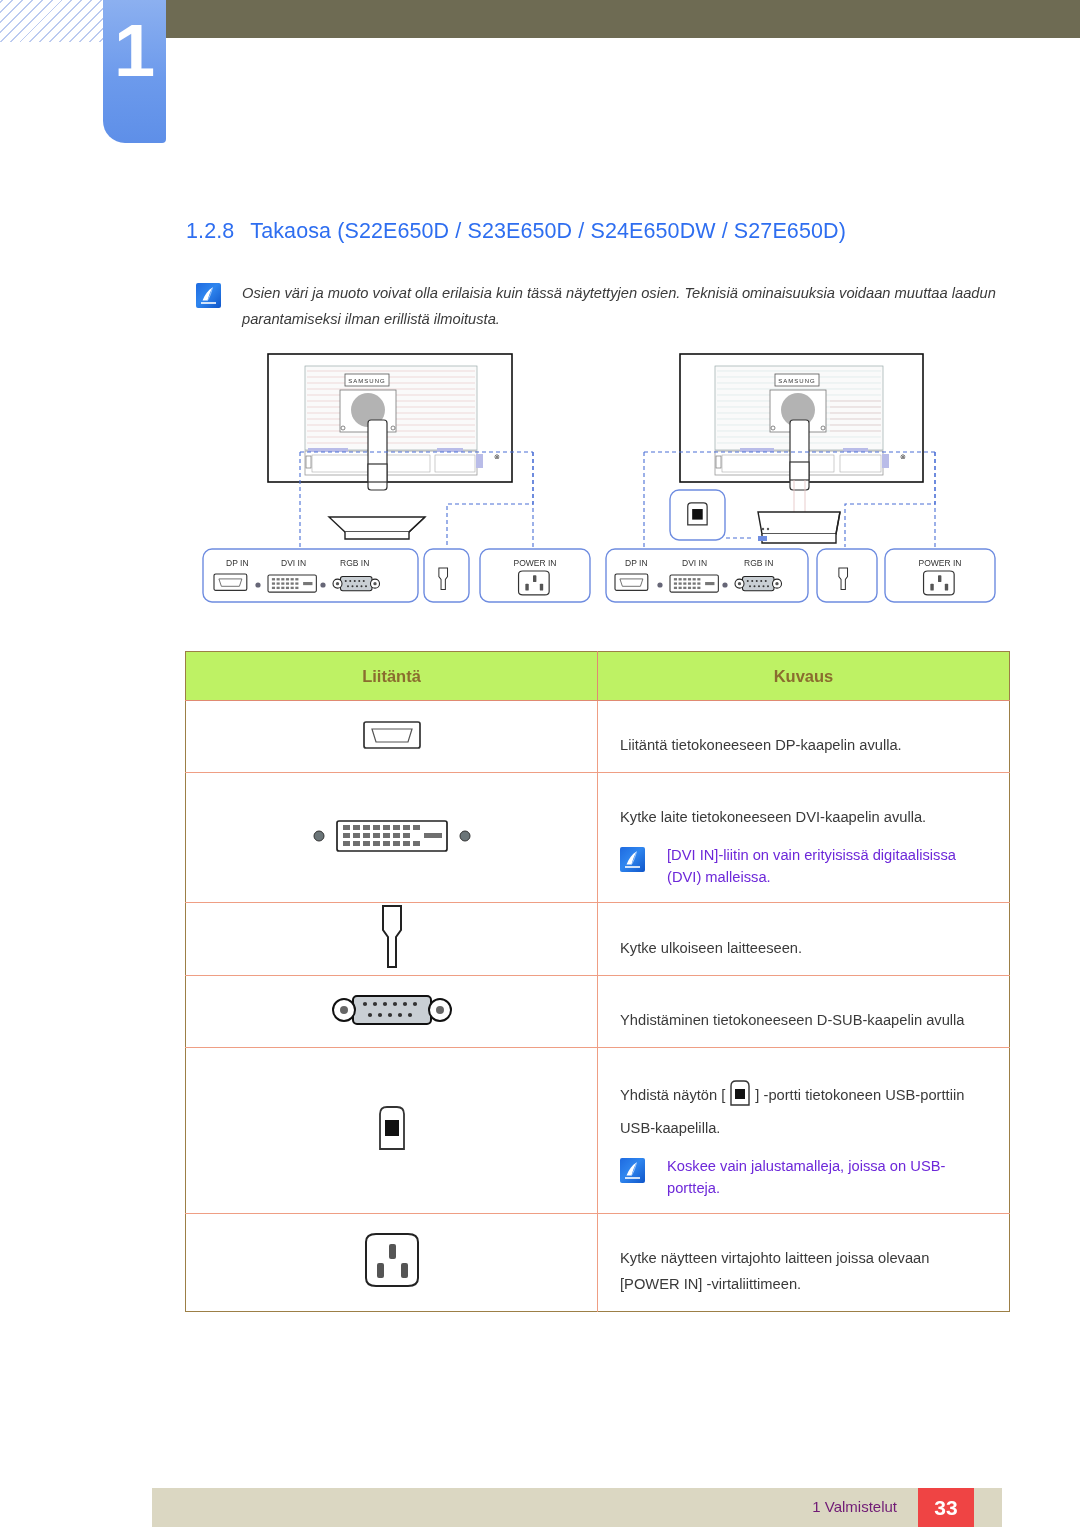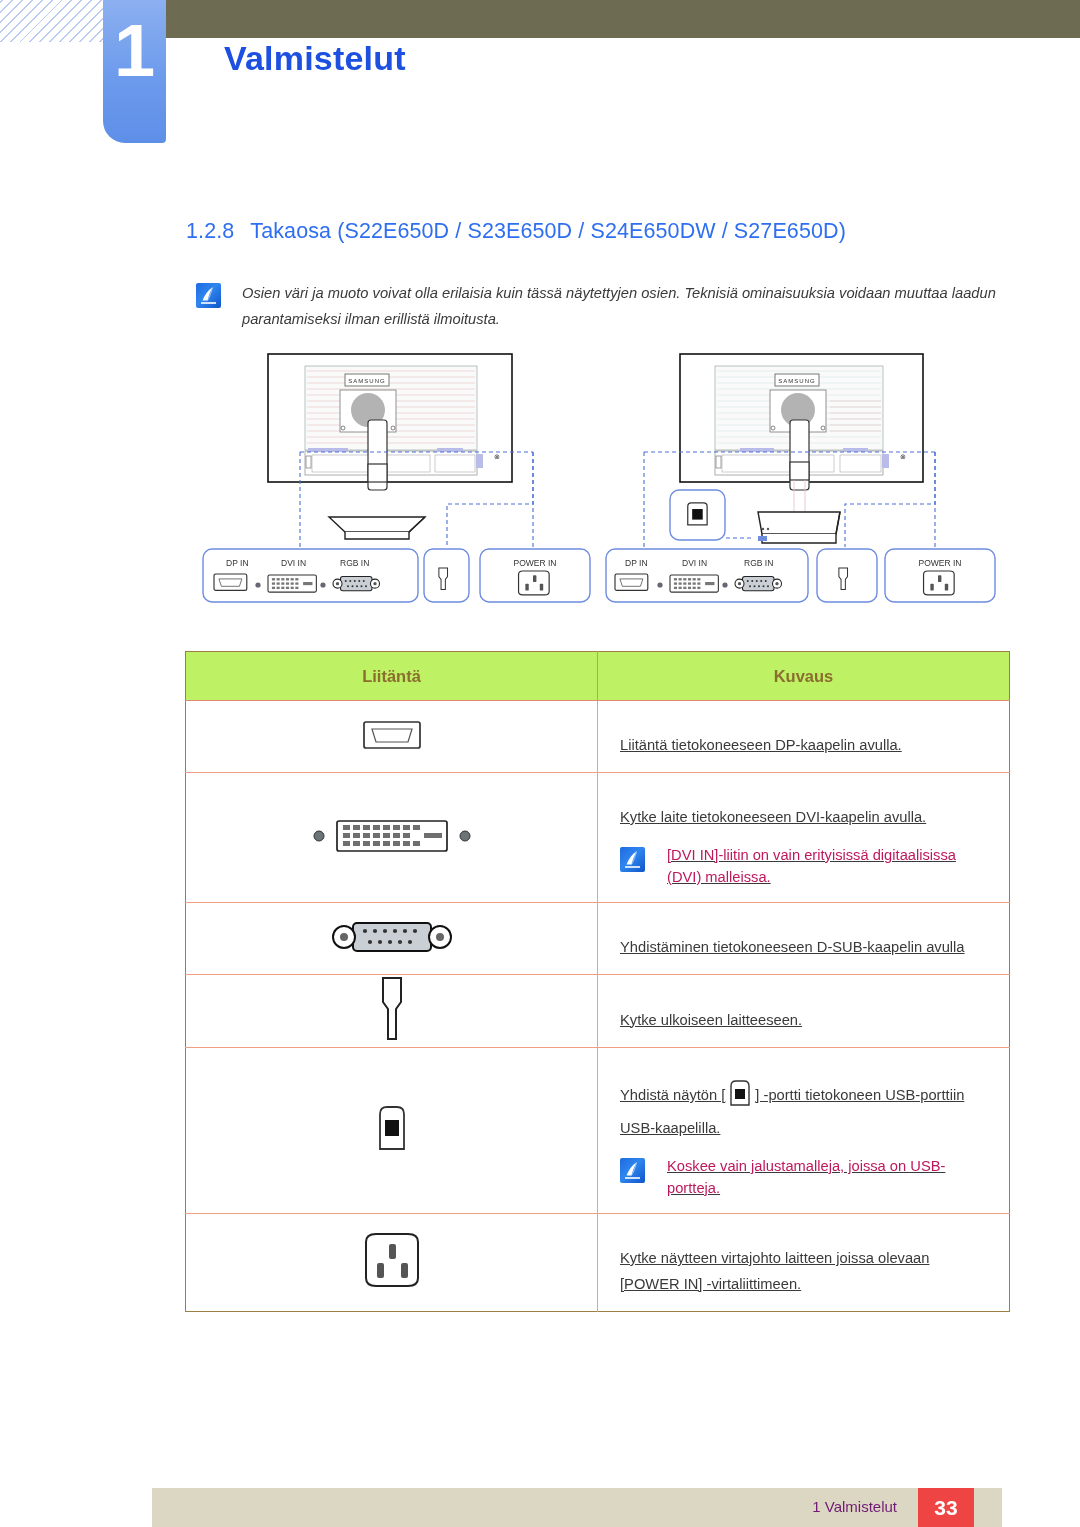--- a/index.html
+++ b/index.html
@@ -93,25 +93,25 @@
     padding:0;
   }
   .tbl tr.body-row td{border-top:1px solid #ef9e84;}
   .tbl tr.first-body td{border-top:1px solid #9c7f46;}
   .tbl td.c-icon{
     width:276px;text-align:center;
     border-right:1px solid #ef9e84;
   }
   .tbl td.c-desc{
     padding:31px 18px 14px 22px;
-    font-size:14.7px;line-height:26px;color:#3a3a3a;text-decoration:underline;
+    font-size:14.7px;line-height:26px;color:#3a3a3a;
   }
   .sub-note{display:flex;align-items:flex-start;margin-top:14px;}
   .sub-note .note-icon{position:static;flex:0 0 auto;margin-right:22px;margin-top:3px;}
-  .sub-note .sub-txt{font-size:14.7px;line-height:22px;color:#be185d;}
+  .sub-note .sub-txt{font-size:14.7px;line-height:22px;color:#6d28d9;}
   .inline-usb{
     display:inline-block;vertical-align:-7px;margin:0 2px;
   }
 
   
   .footer{
     position:absolute;left:152px;top:1488px;width:850px;height:39px;
     background:#dbd7c2;
   }
   .footer-label{
@@ -127,21 +127,20 @@
 </style>
 </head>
 <body>
 
 <div class="header">
   <div class="hatch"></div>
   <div class="olivebar"></div>
   <div class="chapter-tab">
     <div class="chapter-num">1</div>
   </div>
-  <div class="chapter-title">Valmistelut</div>
 </div>
 
 <div class="sec-heading">
   <span class="num">1.2.8</span><span>Takaosa (S22E650D / S23E650D / S24E650DW / S27E650D)</span>
 </div>
 
 <div class="note">
   <div class="note-icon">
     <svg width="25" height="25" viewBox="0 0 25 25">
       <path d="M6.5 17.5 C9 11.5 12 7 16.5 4.5 C14.5 8.5 12.5 13 11.5 17.5 Z" fill="#ffffff"></path>
@@ -457,20 +456,31 @@
               <path d="M11.5 17.5 C13 15 14.5 12 16.5 4.5" stroke="#b9d6ff" stroke-width=".8" fill="none"></path>
             </svg>
           </span>
           <span class="sub-txt">[DVI IN]-liitin on vain erityisissä digitaalisissa (DVI) malleissa.</span>
         </div>
       </td>
     </tr>
 
     <tr class="body-row">
       <td class="c-icon">
+        <svg width="50" height="68" viewBox="0 0 50 68">
+          <path d="M16 3 L34 3 L34 27 L29 34 L29 64 L21 64 L21 34 L16 27 Z" fill="#fff" stroke="#222" stroke-width="2"></path>
+        </svg>
+      </td>
+      <td class="c-desc">
+        <div>Kytke ulkoiseen laitteeseen.</div>
+      </td>
+    </tr>
+
+    <tr class="body-row">
+      <td class="c-icon">
         <svg width="130" height="44" viewBox="0 0 130 44">
           <rect x="26" y="8" width="78" height="28" rx="4" fill="#c9cfd4" stroke="#111" stroke-width="2"></rect>
           <circle cx="17" cy="22" r="11" fill="#fff" stroke="#111" stroke-width="2"></circle>
           <circle cx="17" cy="22" r="4" fill="#666"></circle>
           <circle cx="113" cy="22" r="11" fill="#fff" stroke="#111" stroke-width="2"></circle>
           <circle cx="113" cy="22" r="4" fill="#666"></circle>
           <g fill="#333">
             <circle cx="38" cy="16" r="2.1"></circle>
               <circle cx="48" cy="16" r="2.1"></circle>
               <circle cx="58" cy="16" r="2.1"></circle>
@@ -485,31 +495,20 @@
           </g>
         </svg>
       </td>
       <td class="c-desc">
         <div>Yhdistäminen tietokoneeseen D-SUB-kaapelin avulla</div>
       </td>
     </tr>
 
     <tr class="body-row">
       <td class="c-icon">
-        <svg width="50" height="68" viewBox="0 0 50 68">
-          <path d="M16 3 L34 3 L34 27 L29 34 L29 64 L21 64 L21 34 L16 27 Z" fill="#fff" stroke="#222" stroke-width="2"></path>
-        </svg>
-      </td>
-      <td class="c-desc">
-        <div>Kytke ulkoiseen laitteeseen.</div>
-      </td>
-    </tr>
-
-    <tr class="body-row">
-      <td class="c-icon">
         <svg width="48" height="56" viewBox="0 0 48 56">
           <path d="M12 13 Q12 6 19 6 L29 6 Q36 6 36 13 L36 48 L12 48 Z" fill="#fff" stroke="#333" stroke-width="1.8"></path>
           <rect x="17" y="19" width="14" height="16" fill="#111"></rect>
         </svg>
       </td>
       <td class="c-desc">
         <div>
           <span>Yhdistä näytön [</span><span class="inline-usb"><svg width="26" height="28" viewBox="0 0 26 28">
                 <path d="M4 7 Q4 2 9 2 L17 2 Q22 2 22 7 L22 26 L4 26 Z" fill="#fff" stroke="#333" stroke-width="1.4"></path>
                 <rect x="8" y="10" width="10" height="10" fill="#111"></rect>

